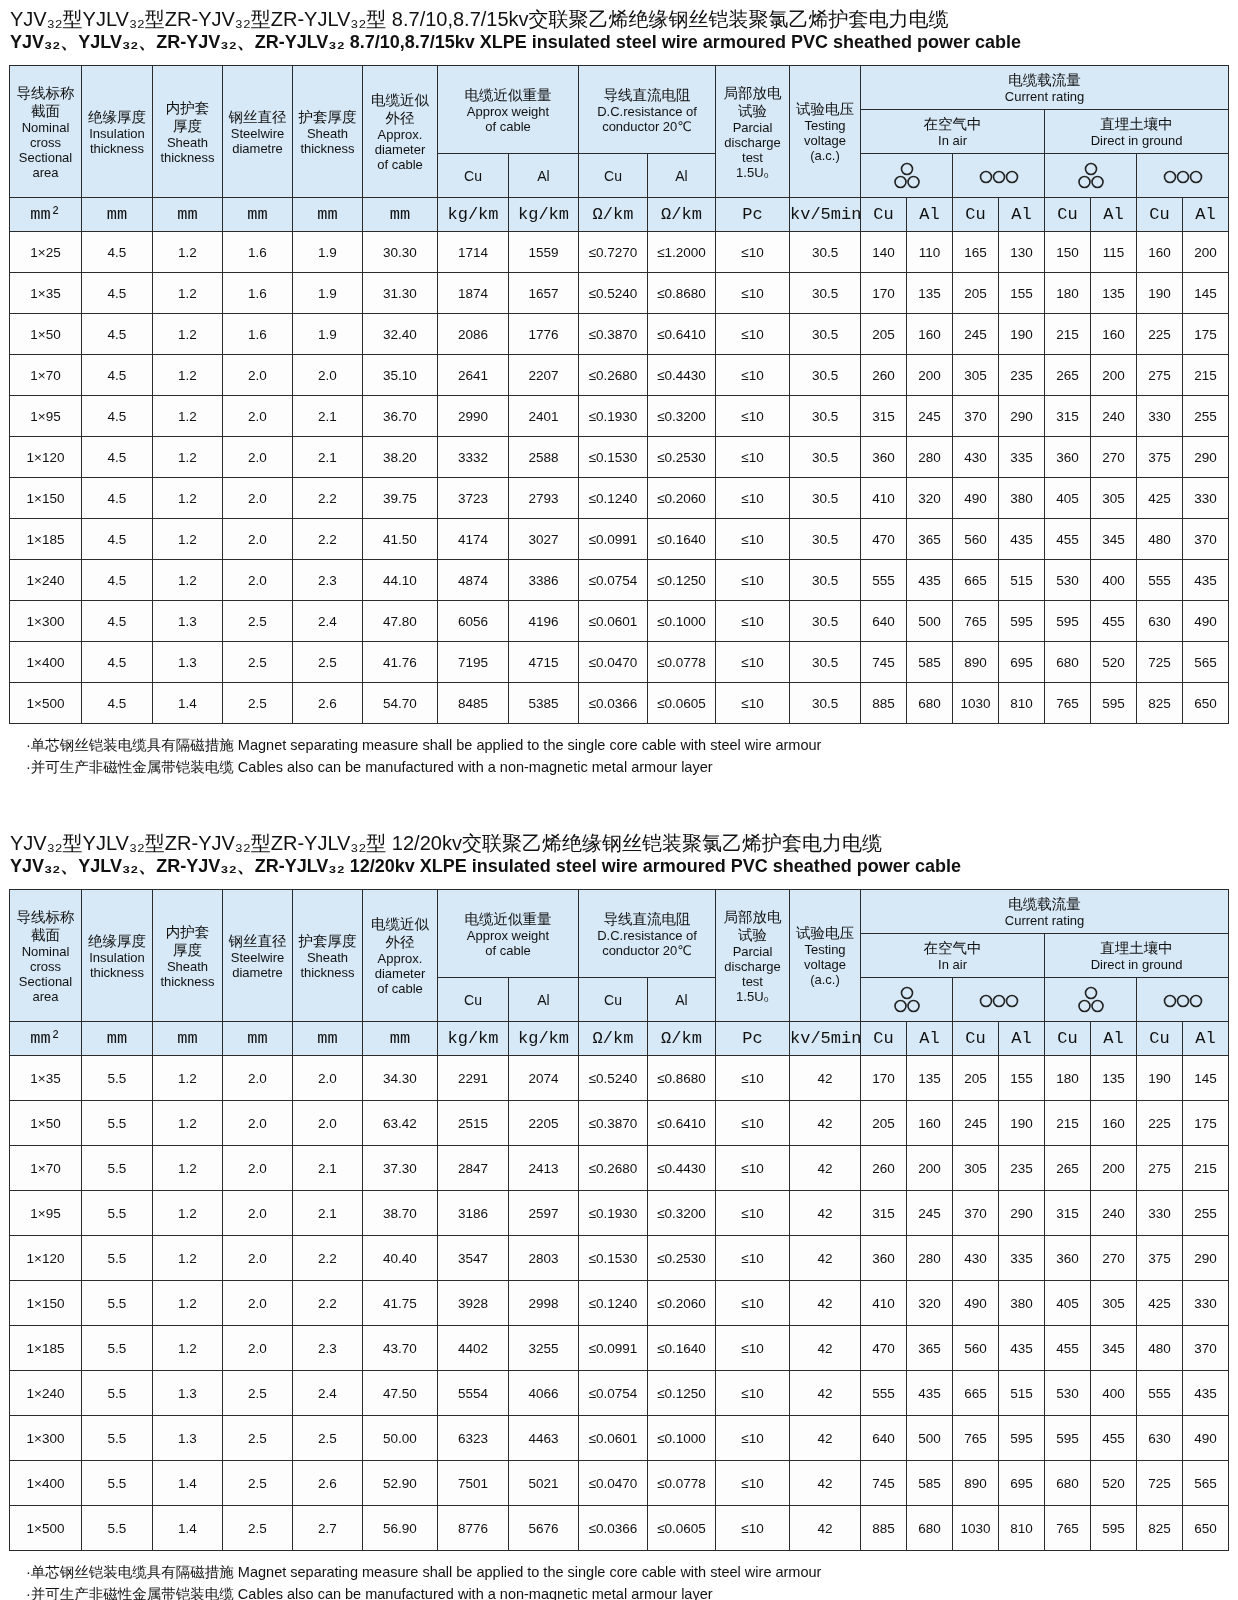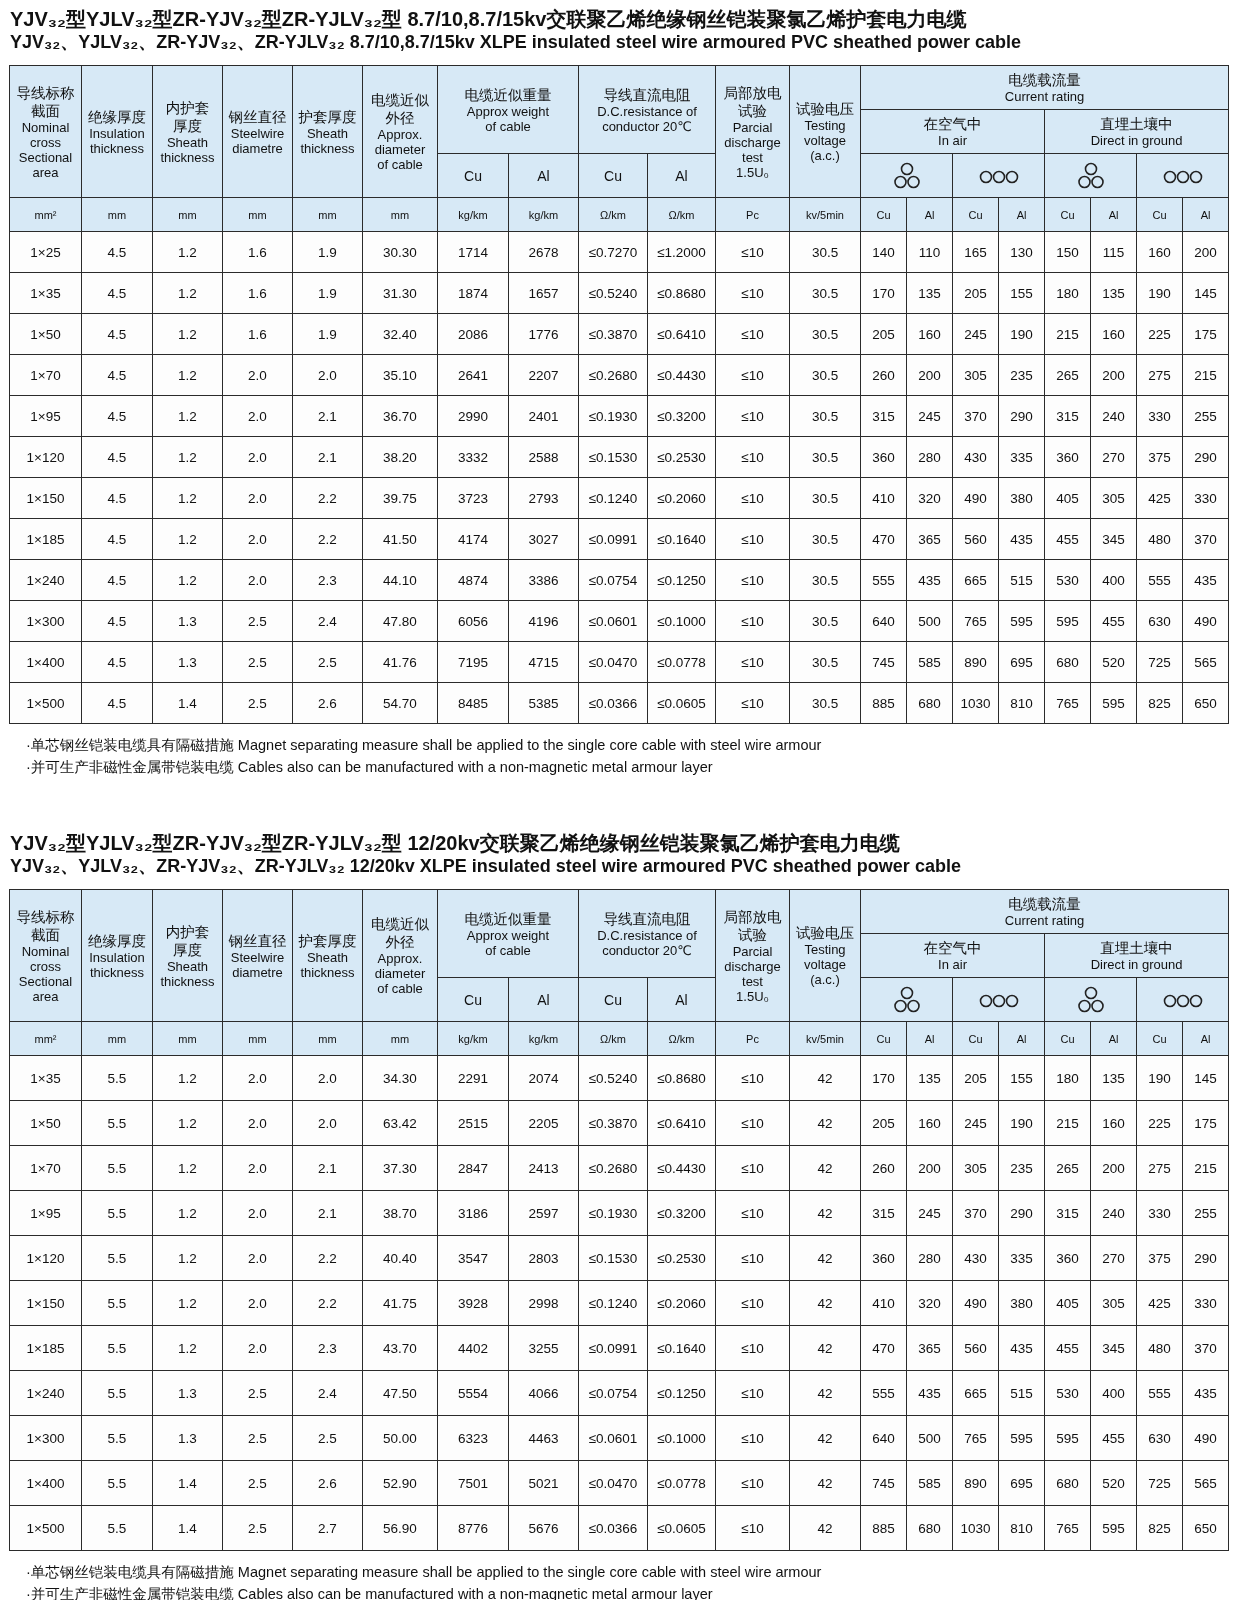--- a/index.html
+++ b/index.html
@@ -11,21 +11,21 @@
   *{box-sizing:border-box;}
   body{
     margin:0;
     width:1238px;
     background:#ffffff;
     color:var(--text);
     font-family:"Liberation Sans","DejaVu Sans",sans-serif;
   }
   .page{padding:5px 9px 8px;}
   h1.tbl-title{
-    font-size:20px;line-height:24px;font-weight:bold;
+    font-size:20px;line-height:24px;font-weight:normal;
     margin:2px 0 0 1px;white-space:nowrap;
   }
   h2.tbl-subtitle{
     font-size:18px;line-height:23px;font-weight:bold;
     margin:0 0 11px 1px;white-space:nowrap;
   }
   table.spec{
     border-collapse:collapse;
     table-layout:fixed;
     width:1219px;
@@ -36,21 +36,21 @@
     padding:0;overflow:hidden;
   }
   .spec thead th{background:var(--header-bg);font-weight:normal;}
   .spec .zh{display:block;font-size:14.5px;line-height:18px;white-space:pre-line;}
   .spec .en{display:block;font-size:13px;line-height:15px;white-space:pre-line;}
   tr.hr1{height:44px;}
   tr.hr2{height:44px;}
   tr.hr3{height:44px;}
   tr.hr3 th{font-size:14px;}
   tr.hr4{height:34px;}
-  tr.hr4 th{font-size:11px;}
+  tr.hr4 th{font-size:17px;font-family:Liberation Mono, monospace;}
   .t1 tbody tr{height:41px;}
   .t2 tbody tr{height:45px;}
   .spec tbody td{font-size:13.5px;background:var(--cell-bg);}
   .core-icon{display:inline-block;vertical-align:middle;}
   .core-icon svg{display:block;}
   .notes{margin:11px 0 0 5px;}
   .notes p{margin:0 12px 2px;font-size:14.5px;line-height:20px;}
   .sec2{margin-top:54px;}
 </style>
 </head>
@@ -213,21 +213,21 @@
       </thead>
       <tbody>
           <tr>
             <td>1×25</td>
             <td>4.5</td>
             <td>1.2</td>
             <td>1.6</td>
             <td>1.9</td>
             <td>30.30</td>
             <td>1714</td>
-            <td>2678</td>
+            <td>1559</td>
             <td>≤0.7270</td>
             <td>≤1.2000</td>
             <td>≤10</td>
             <td>30.5</td>
             <td>140</td>
             <td>110</td>
             <td>165</td>
             <td>130</td>
             <td>150</td>
             <td>115</td>

